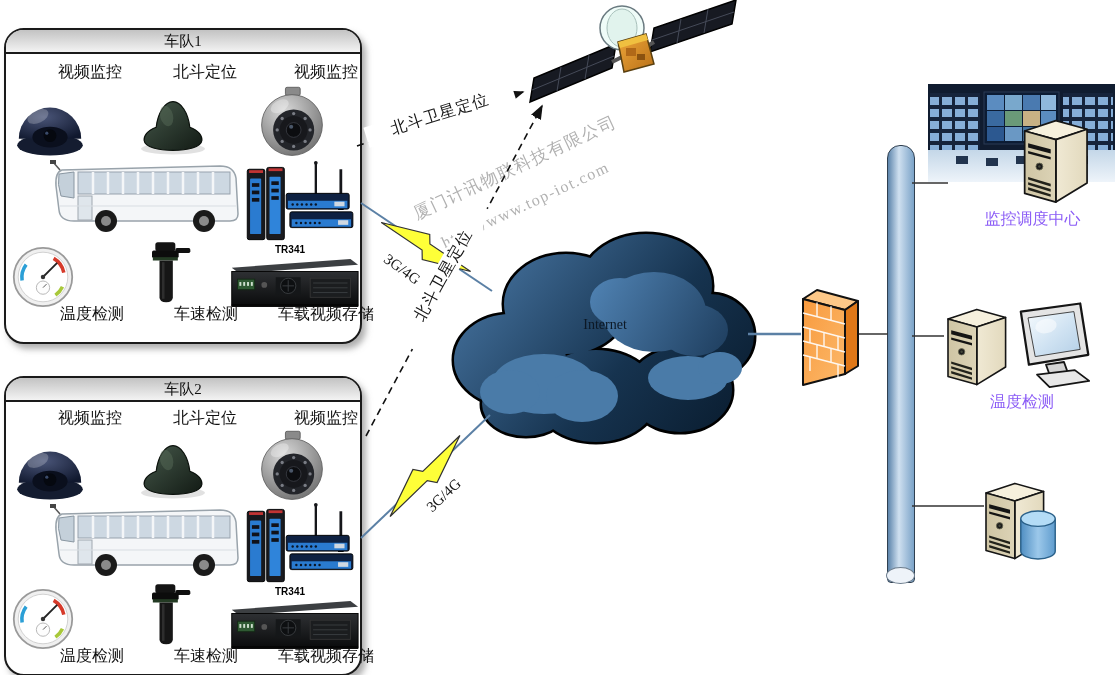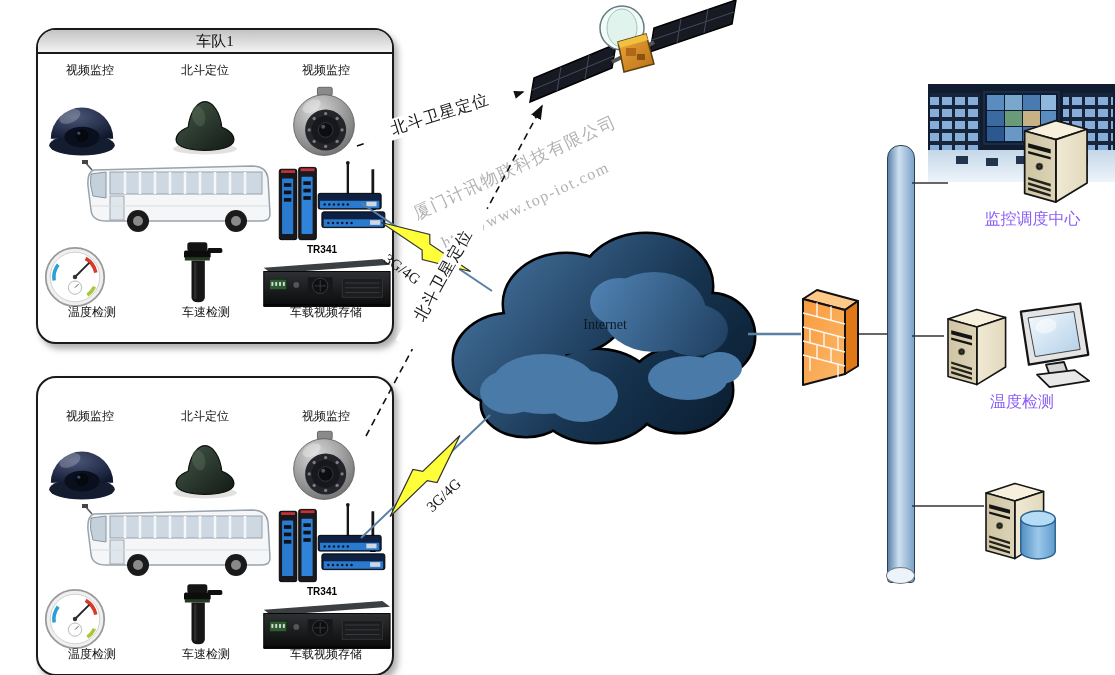--- a/index.html
+++ b/index.html
@@ -2,25 +2,25 @@
 <html><head>
 <meta charset="utf-8">
 <style>
   html,body{margin:0;padding:0;background:#fff;}
   #stage{position:relative;width:1115px;height:675px;background:#fff;overflow:hidden;
          font-family:"Liberation Serif","DejaVu Serif",serif;color:#111;}
   .abs{position:absolute;}
   svg{display:block;}
   
   .fleet-box{position:absolute;width:354px;background:#fff;border:2px solid #1a1a1a;border-radius:20px;
-             box-shadow:4px 5px 6px rgba(110,110,110,.55);margin-left:32px;}
+             box-shadow:4px 5px 6px rgba(110,110,110,.55);}
   .fleet-header{position:absolute;top:0;left:0;right:0;height:22px;border-bottom:2px solid #1a1a1a;
                 border-radius:17px 17px 0 0;background:linear-gradient(180deg,#c3c3c3,#f3f3f3);
                 text-align:center;font-size:15px;line-height:22px;}
-  .flabel{position:absolute;text-align:center;font-size:12px;color:#101010;white-space:nowrap;}
+  .flabel{position:absolute;text-align:center;font-size:16px;color:#101010;white-space:nowrap;padding-left:32px;}
   .tr-label{position:absolute;text-align:center;font-family:"Liberation Sans","DejaVu Sans",sans-serif;
             font-weight:bold;font-size:10px;color:#000;}
   
   .linklabel{position:absolute;text-align:center;font-size:16px;color:#141414;white-space:nowrap;letter-spacing:1px;}
   .whitebg{background:#fff;padding:0 2px;}
   .netlabel{font-size:15px;letter-spacing:0;}
   
   .wm{position:absolute;color:#9b9b9b;opacity:.78;letter-spacing:1.5px;white-space:nowrap;text-align:center;}
   
   .srvlabel{position:absolute;text-align:center;font-size:16px;color:#8b5cf6;white-space:nowrap;}
@@ -434,20 +434,21 @@
       </svg>
     <svg class="abs" style="left:220px;top:226px;" width="134" height="54">
         <use href="#sym-dvr"></use>
       </svg>
     <div class="flabel" style="left:0;top:274px;width:108px;">温度检测</div>
     <div class="flabel" style="left:118px;top:274px;width:100px;">车速检测</div>
     <div class="flabel" style="left:222px;top:274px;width:132px;">车载视频存储</div>
   </div>
 
   <div class="fleet-box" style="left:4px;top:376px;height:296px;">
+    <div class="fleet-header">车队2</div>
     <div class="flabel" style="left:0;top:30px;width:104px;">视频监控</div>
     <div class="flabel" style="left:115px;top:30px;width:104px;">北斗定位</div>
     <div class="flabel" style="left:233px;top:30px;width:110px;">视频监控</div>
     <svg class="abs" style="left:8px;top:52px;" width="72" height="72">
         <use href="#sym-cam-dark"></use>
       </svg>
     <svg class="abs" style="left:122px;top:58px;" width="90" height="64">
         <use href="#sym-beidou"></use>
       </svg>
     <svg class="abs" style="left:248px;top:50px;" width="76" height="78">

